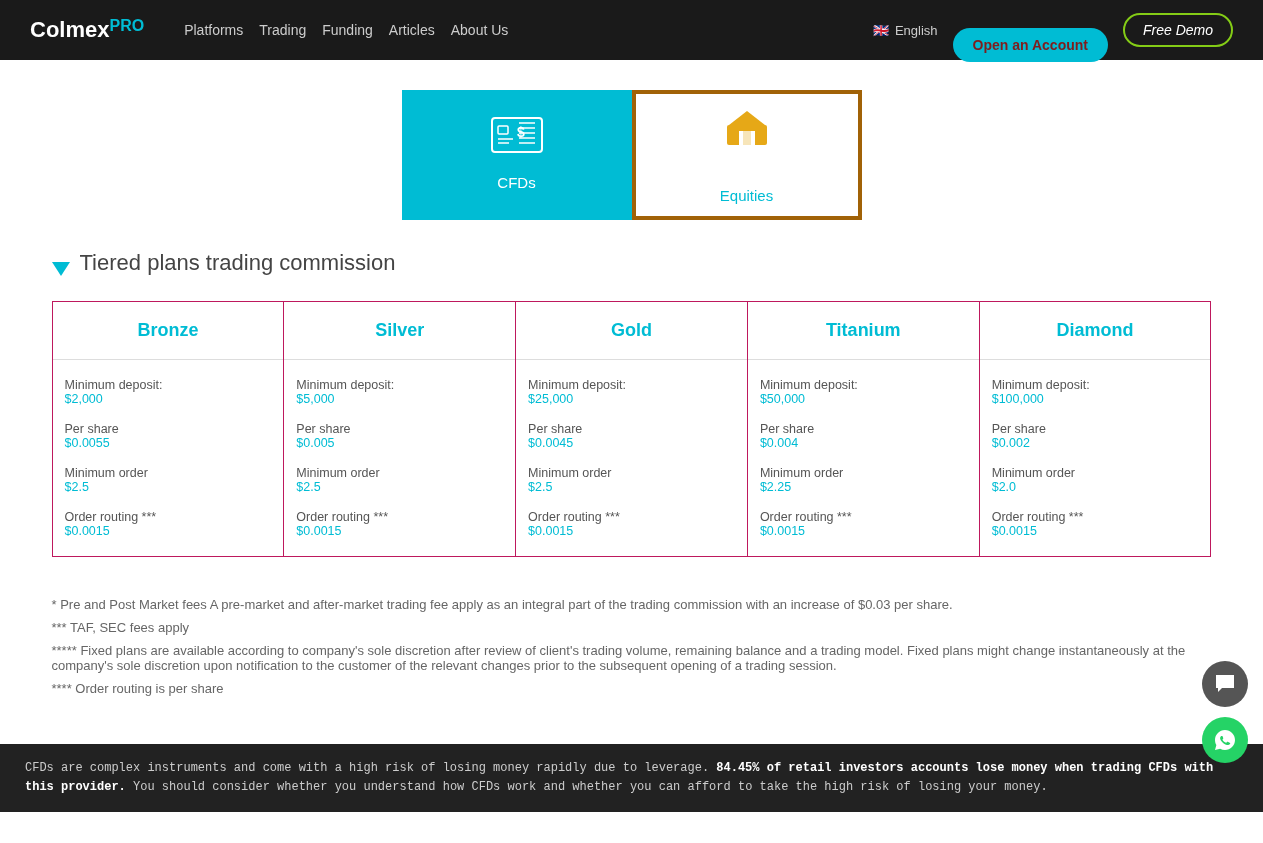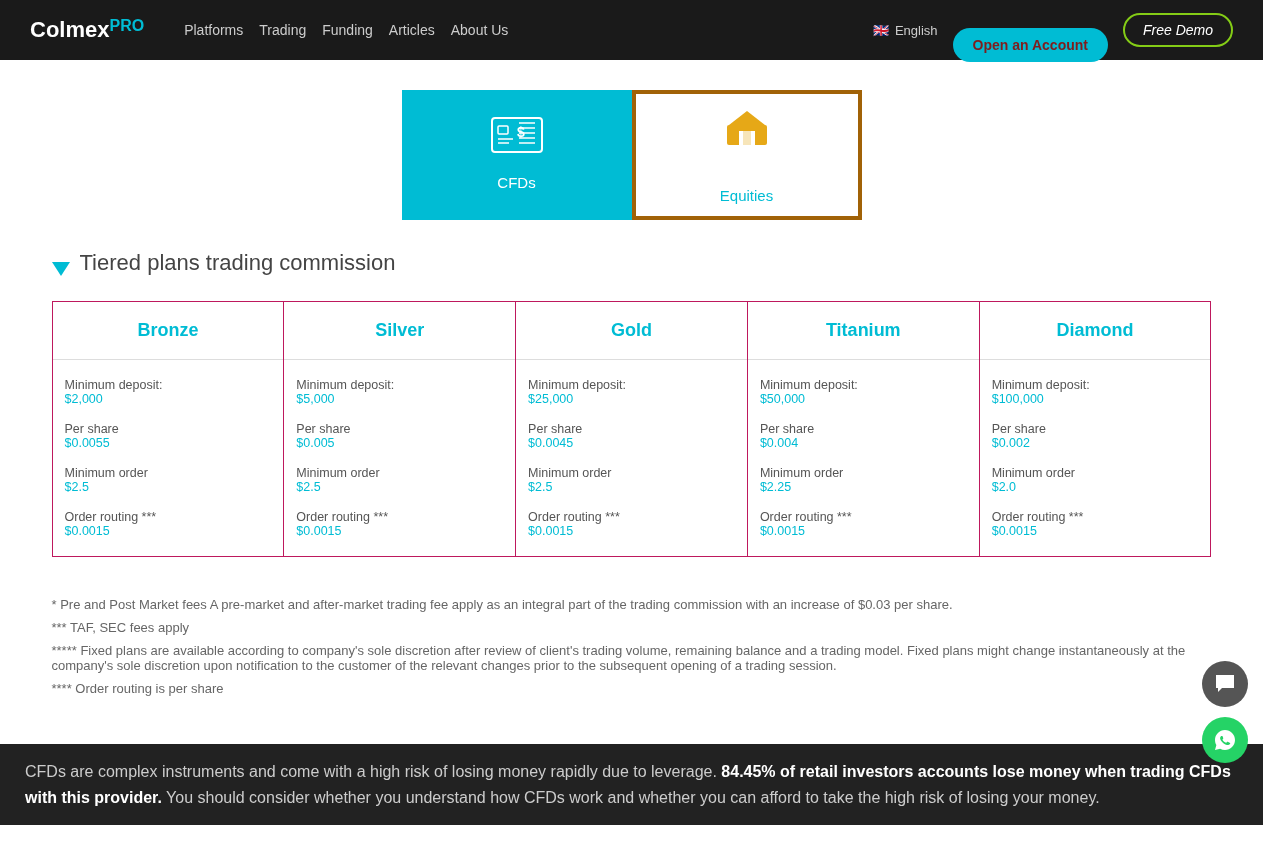--- a/index.html
+++ b/index.html
@@ -93,23 +93,24 @@
       cursor: pointer;
       font-size: 20px;
     }
     .float-chat { background: #555; color: #fff; }
     .float-wa { background: #25d366; color: #fff; }
 
     
     .disclaimer {
       background: #222;
       color: #ccc;
-      font-size: 16px;
+      font-size: 12px;
       padding: 15px 25px;
       line-height: 1.6;
+      font-family: Liberation Mono, monospace;
     }
     .disclaimer strong { color: #fff; }
   </style>
 </head>
 <body>
 
 <nav class="navbar">
   <div class="navbar-left">
     <div class="logo">
       <span class="logo-colmex">Colmex</span>

